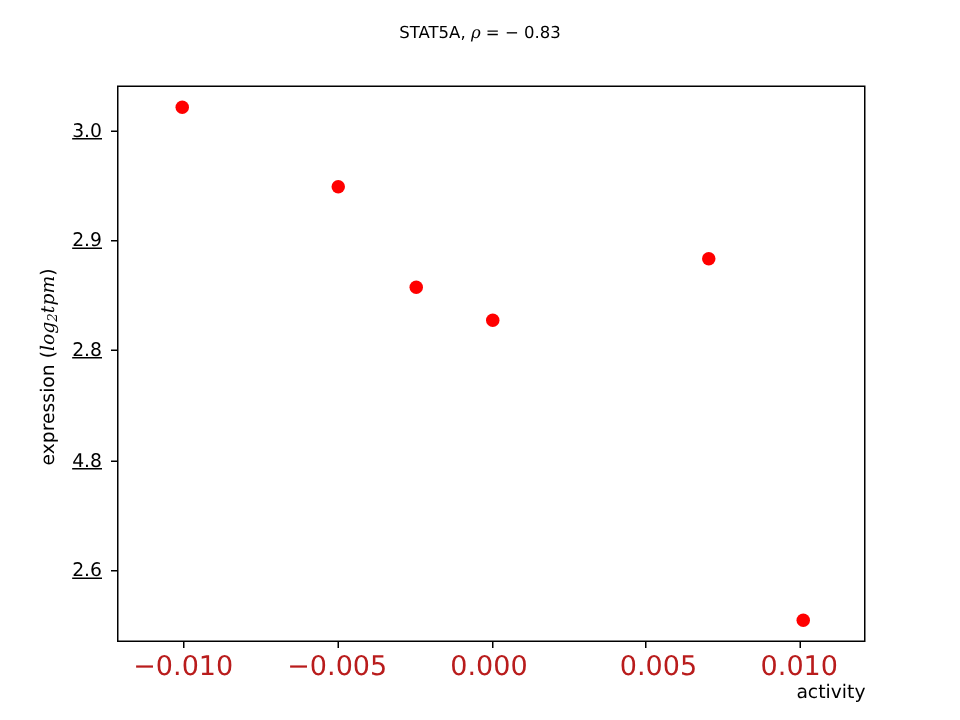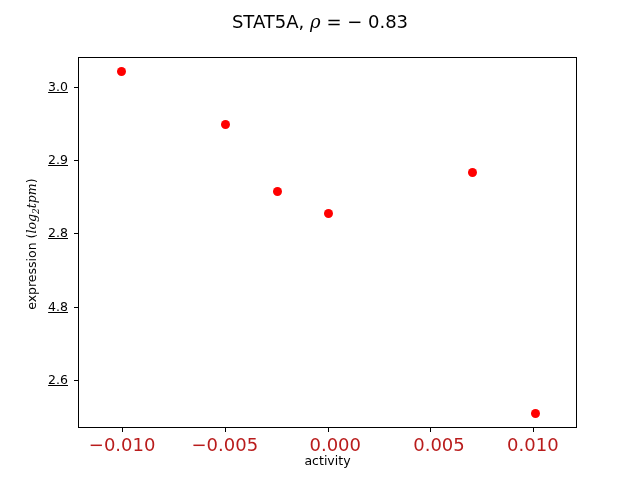--- a/index.html
+++ b/index.html
@@ -26,21 +26,21 @@
   .title-block {
     position: absolute;
     left: 0;
     top: 11px;
     width: 640px;
     text-align: center;
     line-height: 21px;
   }
   .title-line {
     display: block;
-    font-size: 18px;
+    font-size: 11px;
     color: #000000;
     white-space: nowrap;
   }
   .rho {
     font-family: "DejaVu Serif", serif;
     font-style: italic;
   }
 
   
   #axes {
@@ -101,21 +101,21 @@
     white-space: nowrap;
     text-decoration: underline;
   }
 
   
   #xlabel {
     position: absolute;
     left: 78px;
     top: 453px;
     width: 499px;
-    text-align: center;
+    text-align: right;
     font-size: 12.5px;
     color: #000000;
   }
   #ylabel {
     position: absolute;
     left: -153px;
     top: 236px;
     width: 371px;
     text-align: center;
     font-size: 12.5px;
@@ -153,21 +153,21 @@
 
   <div id="xlabel">activity</div>
 
   <div id="ylabel"><span>expression (</span><span class="mathit">log</span><span class="mathit sub">2</span><span class="mathit">tpm</span><span>)</span></div>
 
 <div class="xtick" style="left: 122.15px;"></div>
     <div class="xticklabel" style="left: 122.15px;">−0.010</div>
     <div class="xtick" style="left: 224.825px;"></div>
     <div class="xticklabel" style="left: 224.825px;">−0.005</div>
     <div class="xtick" style="left: 327.5px;"></div>
-    <div class="xticklabel" style="left: 316px; text-align: right;">0.000</div>
+    <div class="xticklabel" style="left: 326px;">0.000</div>
     <div class="xtick" style="left: 430.175px;"></div>
     <div class="xticklabel" style="left: 439px;">0.005</div>
     <div class="xtick" style="left: 532.85px;"></div>
     <div class="xticklabel" style="left: 532.85px;">0.010</div>
     <div class="ytick" style="top: 379.975px;"></div>
     <div class="yticklabel" style="top: 379.975px;">2.6</div>
     <div class="ytick" style="top: 306.655px;"></div>
     <div class="yticklabel" style="top: 306.655px;">4.8</div>
     <div class="ytick" style="top: 233.335px;"></div>
     <div class="yticklabel" style="top: 233.335px;">2.8</div>

